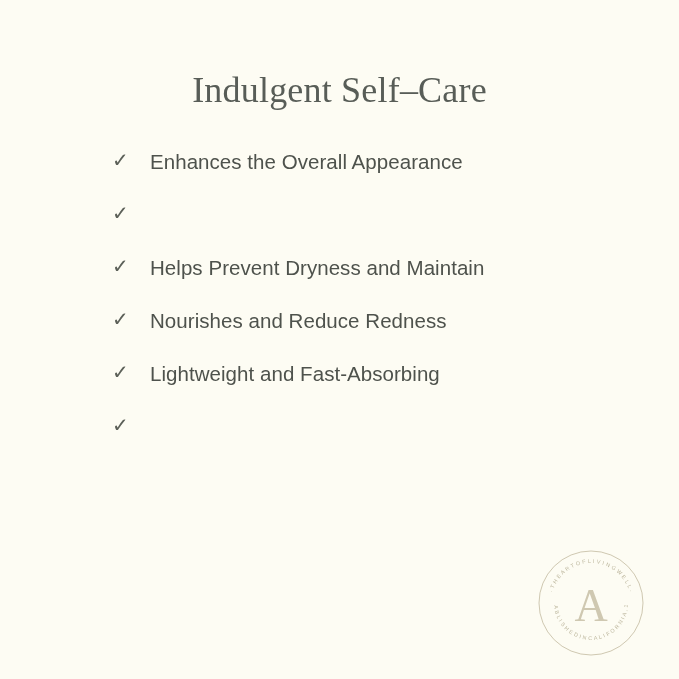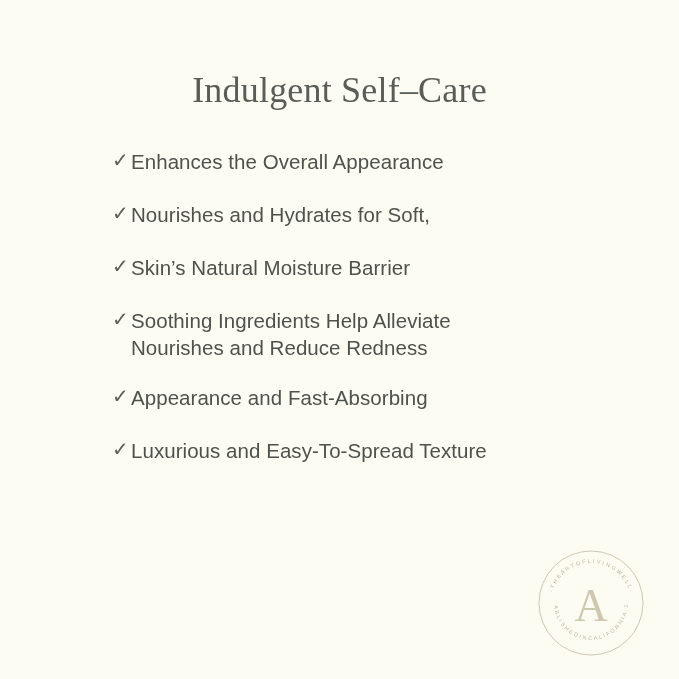--- a/index.html
+++ b/index.html
@@ -53,21 +53,21 @@
     top: 2px;
     width: 26px;
     font-family: "DejaVu Sans", sans-serif;
     font-size: 20px;
     line-height: 1;
     color: #5c6058;
     font-weight: 400;
   }
   .benefit-text {
     display: block;
-    margin-left: 19px;
+    margin-left: 38px;
     font-family: "Liberation Sans", sans-serif;
     font-size: 20.5px;
     line-height: 1.33;
     color: #4e524c;
     letter-spacing: 0.05px;
     max-width: 420px;
   }
   .benefit-text .tline {
     display: block;
   }
@@ -96,51 +96,46 @@
     <li class="benefit">
       <span class="check">✓</span>
       <span class="benefit-text">
         <span class="tline">Enhances the Overall Appearance</span>
       </span>
     </li>
 
     <li class="benefit">
       <span class="check">✓</span>
       <span class="benefit-text">
-        <span class="tline">Nourishes and Hydrates for Soft,</span>
       </span>
     </li>
 
     <li class="benefit">
       <span class="check">✓</span>
       <span class="benefit-text">
-        <span class="tline">Skin’s Natural Moisture Barrier</span>
+        <span class="tline">Helps Prevent Dryness and Maintain</span>
       </span>
     </li>
 
     <li class="benefit">
       <span class="check">✓</span>
       <span class="benefit-text">
-        <span class="tline">Soothing Ingredients Help Alleviate</span>
         <span class="tline">Nourishes and Reduce Redness</span>
       </span>
     </li>
 
     <li class="benefit">
       <span class="check">✓</span>
       <span class="benefit-text">
-        <span class="tline">Appearance and Fast-Absorbing</span>
+        <span class="tline">Lightweight and Fast-Absorbing</span>
       </span>
     </li>
 
     <li class="benefit">
       <span class="check">✓</span>
-      <span class="benefit-text">
-        <span class="tline">Luxurious and Easy-To-Spread Texture</span>
-      </span>
     </li>
 
   </ul>
 
   <div class="seal">
     <svg width="108" height="108" viewBox="0 0 108 108" xmlns="http://www.w3.org/2000/svg">
       <defs>
         <path id="sealTop" d="M 14,54 A 40,40 0 0 1 94,54"></path>
         <path id="sealBottom" d="M 17,54 A 37,37 0 0 0 91,54"></path>
       </defs>

